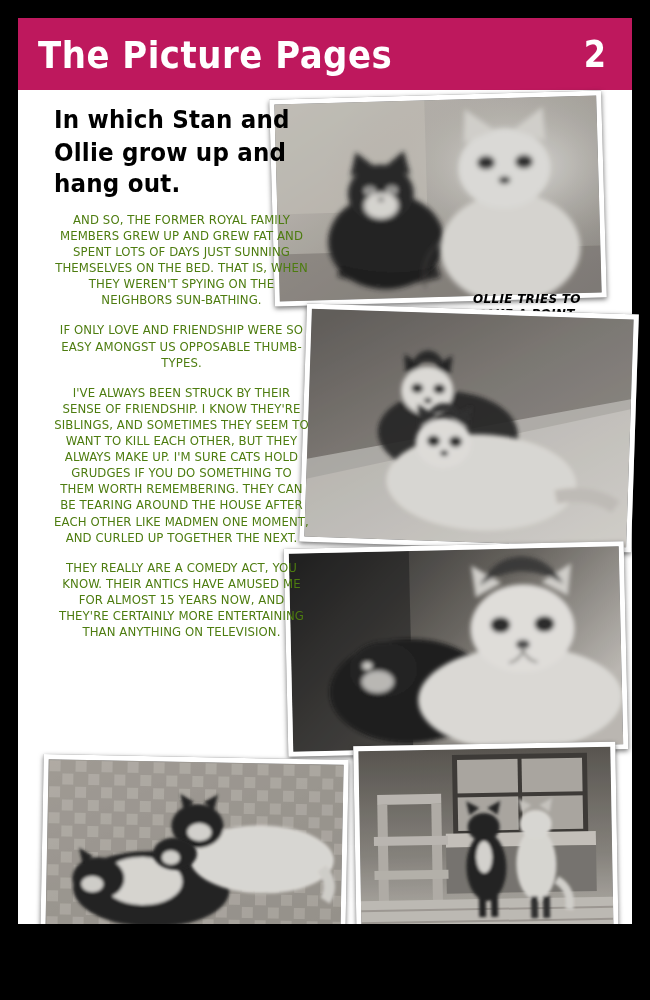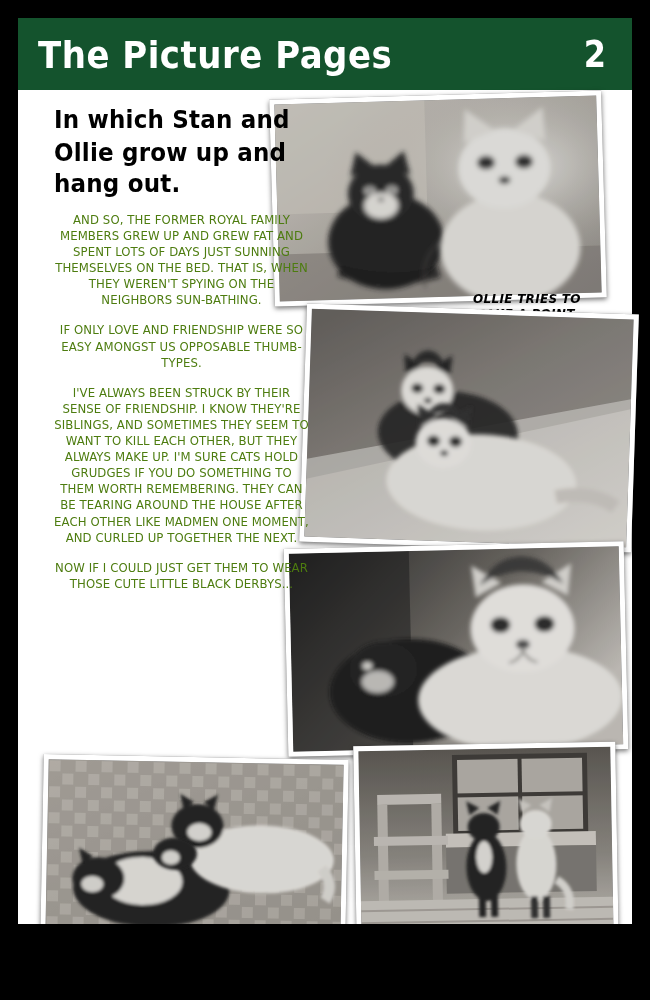--- a/index.html
+++ b/index.html
@@ -29,21 +29,21 @@
     height: 942px;
     background: #fff;
   }
   
   .header-band {
     position: absolute;
     left: 0;
     top: 0;
     width: 614px;
     height: 72px;
-    background: #14532d;
+    background: #be185d;
   }
   .header-title {
     position: absolute;
     left: 20px;
     top: 14px;
     color: #fff;
     font-family: "DejaVu Sans", sans-serif;
     font-size: 34px;
     font-weight: bold;
     letter-spacing: 0.5px;
@@ -279,21 +279,21 @@
         <rect width="330" height="198" fill="#000" opacity="0.04"></rect>
       </svg>
     </div>
 
     <div class="column">
       <h2 class="headline">In which Stan and Ollie grow up and hang out.</h2>
       <div class="body-text">
         <p>And so, the former royal family members grew up and grew fat and spent lots of days just sunning themselves on the bed. That is, when they weren't spying on the neighbors sun-bathing.</p>
         <p>If only love and friendship were so easy amongst us opposable thumb-types.</p>
         <p>I've always been struck by their sense of friendship. I know they're siblings, and sometimes they seem to want to kill each other, but they always make up. I'm sure cats hold grudges if you do something to them worth remembering. They can be tearing around the house after each other like madmen one moment, and curled up together the next.</p>
-        <p>Now if I could just get them to wear those cute little black derbys...</p>
+        <p>They really are a comedy act, you know. Their antics have amused me for almost 15 years now, and they're certainly more entertaining than anything on television.</p>
       </div>
     </div>
 
     <div class="photo" id="photo-4">
       <svg class="grain" viewBox="0 0 295 175" preserveAspectRatio="none">
         <defs>
           <linearGradient id="g4" x1="0" y1="0" x2="0.8" y2="1">
             <stop offset="0%" stop-color="#b9b4ac"></stop>
             <stop offset="100%" stop-color="#8d8880"></stop>
           </linearGradient>

